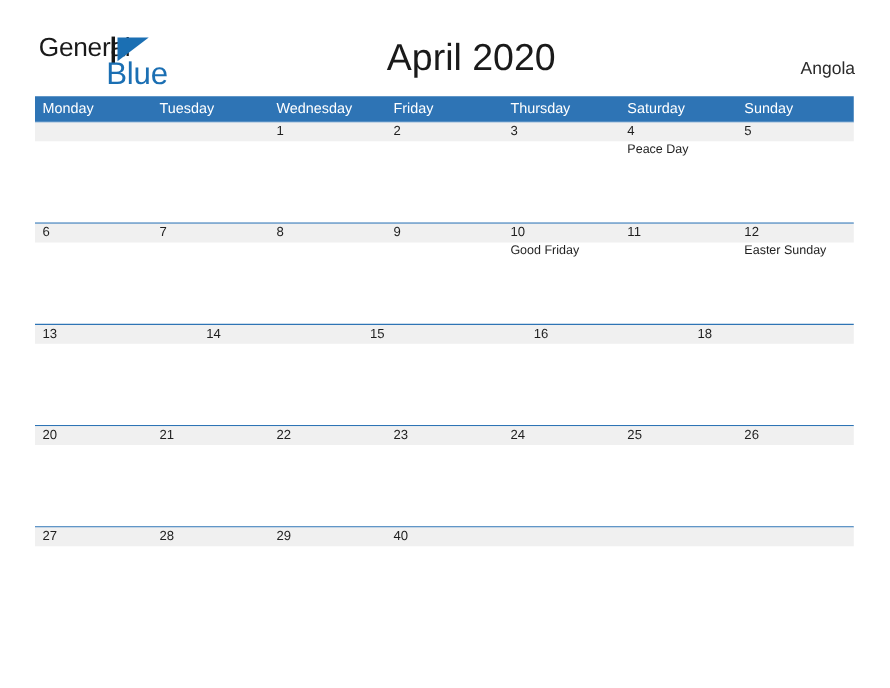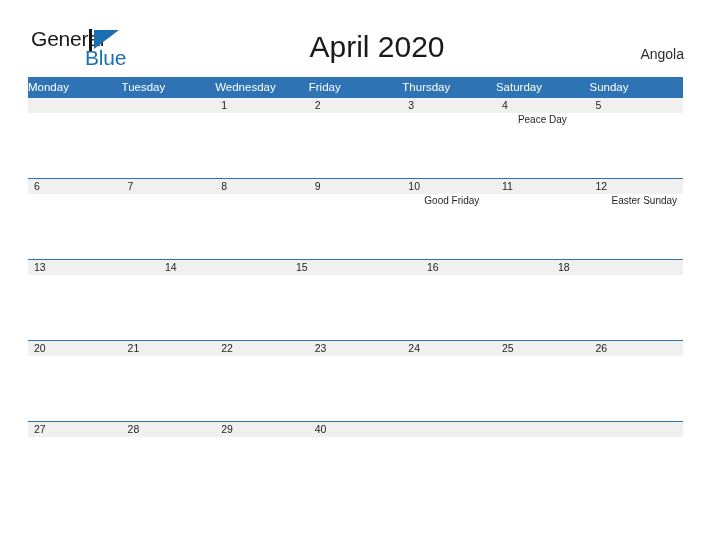--- a/index.html
+++ b/index.html
@@ -54,21 +54,21 @@
     top: 1px;
     width: 32px;
     height: 22px;
     overflow: hidden;
   }
   .logo-flag svg { display: block; }
   .logo-row2 {
     position: absolute;
     left: 54px;
     top: 19px;
-    font-size: 21px;
+    font-size: 25px;
     color: #1b6fb3;
     letter-spacing: -0.2px;
     font-family: "Liberation Sans", sans-serif;
   }
 
   .month-title {
     position: absolute;
     left: 0;
     top: 30px;
     width: 712px;
@@ -102,20 +102,21 @@
   .dow-header {
     display: flex;
     width: 655px;
     height: 20px;
     background: #2e74b5;
   }
   .dow-cell {
     flex: 1 1 0;
     height: 20px;
     line-height: 20px;
+    padding-left: 6px;
     box-sizing: border-box;
     color: #ffffff;
     font-size: 11.5px;
     font-family: "Liberation Sans", sans-serif;
     white-space: nowrap;
     overflow: hidden;
   }
 
   .week-row {
     position: relative;
@@ -153,21 +154,21 @@
     position: absolute;
     left: 6px;
     top: 1px;
     font-size: 10.5px;
     color: #1f1f1f;
     line-height: 13px;
     font-family: "Liberation Sans", sans-serif;
   }
   .day-event {
     position: absolute;
-    left: 22px;
+    left: 6px;
     top: 16px;
     right: 3px;
     font-size: 10px;
     color: #1f1f1f;
     line-height: 12px;
     font-family: "Liberation Sans", sans-serif;
     white-space: nowrap;
     overflow: hidden;
   }
 </style>

